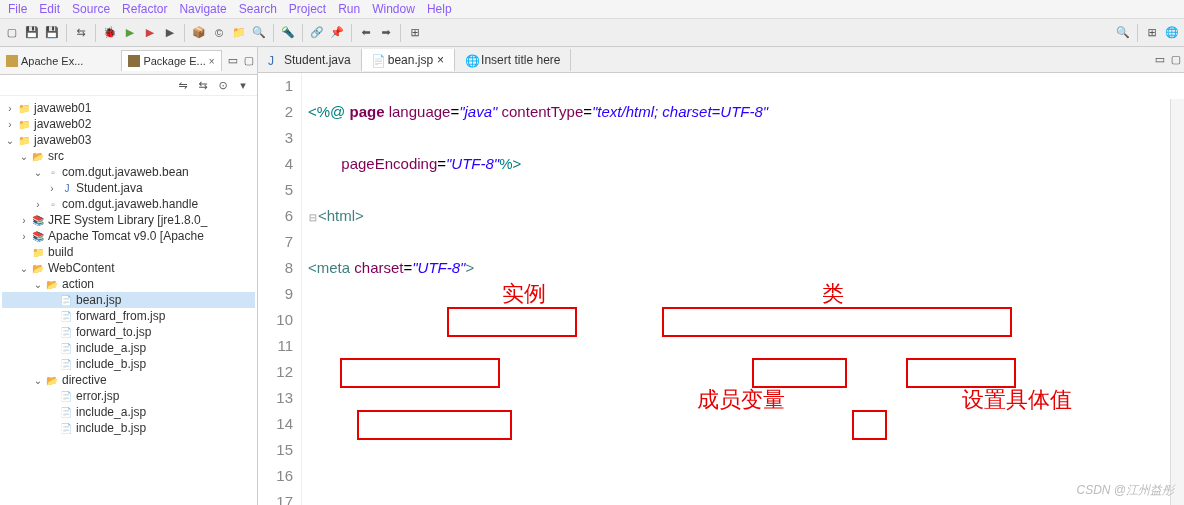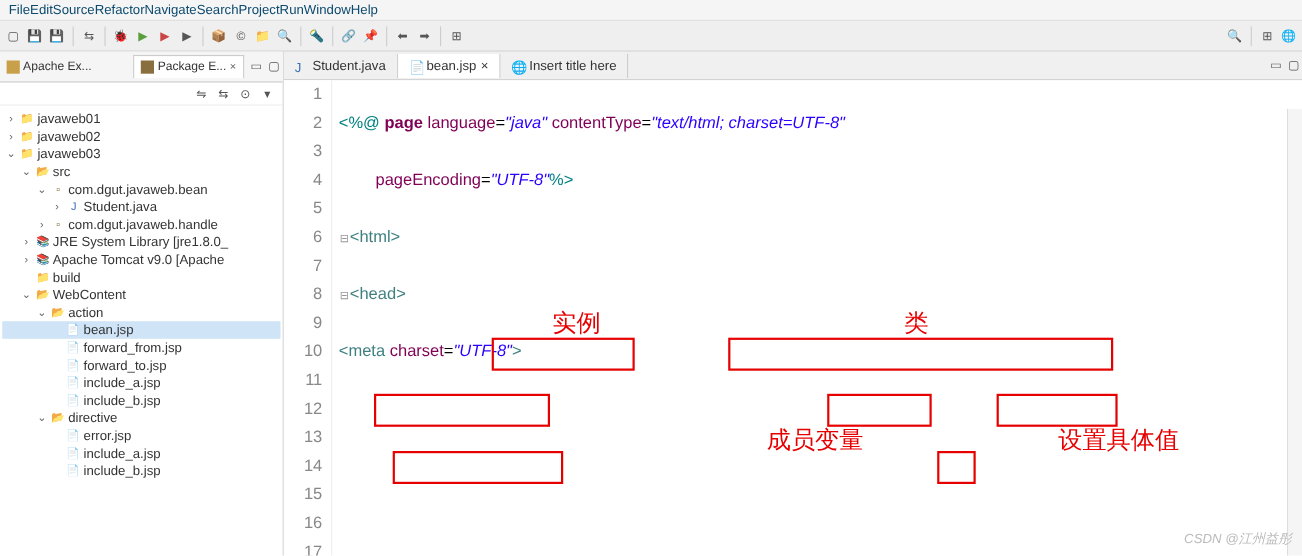--- a/index.html
+++ b/index.html
@@ -1,17 +1,17 @@
 <!DOCTYPE html>
 <html><head>
 <meta charset="utf-8">
 <style>
 * { margin: 0; padding: 0; box-sizing: border-box; font-family: "Segoe UI", Tahoma, sans-serif; }
 body { background: #fff; font-size: 12px; color: #333; width: 1184px; height: 505px; overflow: hidden; position: relative; }
-.menubar { display: flex; padding: 2px 8px; background: #f5f5f5; font-size: 12px; color: #0c4a6e; border-bottom: 1px solid #ddd; }
+.menubar { display: flex; gap: 12px; padding: 2px 8px; background: #f5f5f5; font-size: 12px; color: #8b5cf6; border-bottom: 1px solid #ddd; }
 .menubar span { cursor: pointer; }
 .toolbar { display: flex; align-items: center; gap: 4px; padding: 2px 4px; background: #efefef; border-bottom: 1px solid #ccc; height: 28px; }
 .tb-icon { width: 16px; height: 16px; display: inline-flex; align-items: center; justify-content: center; font-size: 11px; color: #555; border: 1px solid transparent; }
 .tb-sep { width: 1px; height: 18px; background: #ccc; margin: 0 2px; }
 .main { display: flex; height: calc(100% - 30px); }
 .left-panel { width: 258px; border-right: 1px solid #ccc; background: #fff; display: flex; flex-direction: column; }
 .panel-tabs { display: flex; align-items: center; border-bottom: 1px solid #ccc; background: #f5f5f5; height: 28px; font-size: 11px; }
 .panel-tab { padding: 4px 6px; display: flex; align-items: center; gap: 3px; white-space: nowrap; }
 .panel-tab.active { background: #fff; border-top: 1px solid #ccc; border-left: 1px solid #ccc; border-right: 1px solid #ccc; margin-left: 32px; }
 .panel-tab-icon { width: 12px; height: 12px; display: inline-block; }
@@ -265,21 +265,20 @@
           <div>13</div>
           <div>14</div>
           <div>15</div>
           <div>16</div>
           <div>17</div>
         </div>
       <div class="code">
 <div class="code-line"><span class="br">&lt;%@ </span><span class="kw">page</span><span class="attr"> language</span><span class="op">=</span><span class="val">"java"</span><span class="attr"> contentType</span><span class="op">=</span><span class="val">"text/html; charset=UTF-8"</span></div>
 <div class="code-line"><span class="attr">        pageEncoding</span><span class="op">=</span><span class="val">"UTF-8"</span><span class="br">%&gt;</span></div>
 <div class="code-line"><span class="fold">⊟</span><span class="tag">&lt;</span><span class="tag">html</span><span class="tag">&gt;</span></div>
-<div class="code-line"><span class="fold">⊟</span><span class="tag">&lt;</span><span class="tag">head</span><span class="tag">&gt;</span></div>
 <div class="code-line"><span class="tag">&lt;</span><span class="tag">meta</span><span class="attr"> charset</span><span class="op">=</span><span class="val">"UTF-8"</span><span class="tag">&gt;</span></div>
 
 
 
 
 
 
 
 
 

